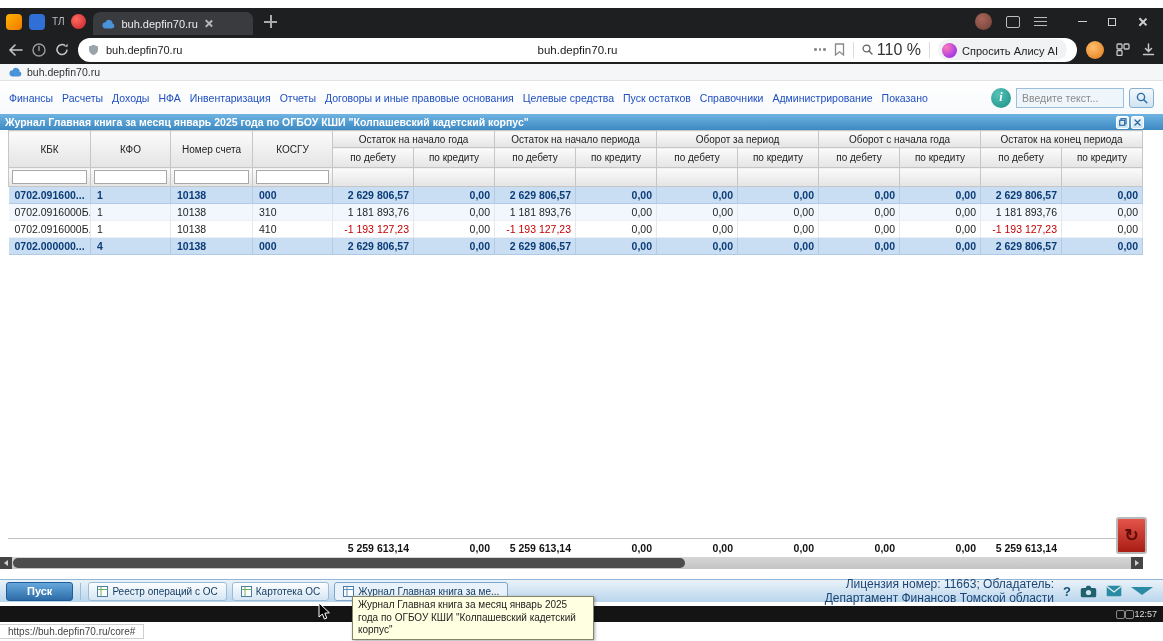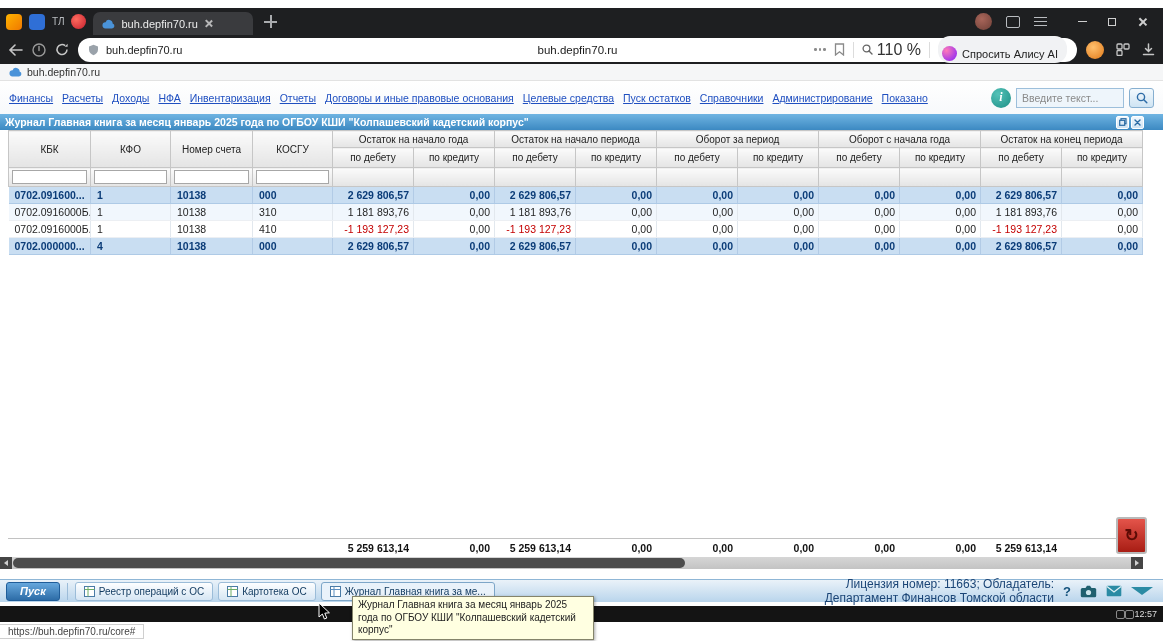--- a/index.html
+++ b/index.html
@@ -38,31 +38,31 @@
   
   .addrrow{height:29px;background:#1e1f21;display:flex;align-items:center;padding:0 8px;gap:9px}
   .nav-svg{flex:0 0 auto}
   .omnibox{flex:1;height:24px;background:#fff;border-radius:12px;display:flex;align-items:center;padding:0 10px;position:relative;font-size:11px;color:#222;gap:7px}
   .omni-center{position:absolute;left:300px;right:300px;text-align:center;font-size:11.5px;color:#1a1a1a}
   .omni-right{margin-left:auto;display:flex;align-items:center;gap:8px}
   .dots3{display:flex;gap:2px}
   .dots3 b{width:2.5px;height:2.5px;border-radius:50%;background:#8b8b8b}
   .vdiv{width:1px;height:16px;background:#dcdcdc}
   .zoom-badge{display:flex;align-items:center;gap:4px;font-size:16px;color:#333}
-  .alice-pill{display:flex;align-items:center;gap:5px;background:#f1f2f4;border-radius:12px;padding:10px 9px 2px 4px;font-size:11px;color:#222}
+  .alice-pill{display:flex;align-items:center;gap:5px;background:#f1f2f4;border-radius:12px;padding:4px 9px 2px 4px;font-size:11px;color:#222}
   .alice-ic{width:15px;height:15px;border-radius:50%;background:radial-gradient(circle at 30% 30%,#ff7ab8,#a63ae8 70%)}
   .addr-right{display:flex;align-items:center;gap:12px}
   .avatar-orange{width:18px;height:18px;border-radius:50%;background:radial-gradient(circle at 40% 35%,#ffc06e,#e07818)}
 
   
   .bmbar{height:17px;background:#f5f6f7;border-bottom:1px solid #e2e2e2;display:flex;align-items:center;padding:0 9px;gap:5px;font-size:10.5px;color:#333}
 
   
   .appmenu{height:33px;background:linear-gradient(#ffffff,#f7f9fb);display:flex;align-items:center;padding:0 9px;gap:9px;font-size:10.5px;white-space:nowrap}
-  .appmenu a{color:#1f4fc0;text-decoration:underline;cursor:pointer}
+  .appmenu a{color:#1f4fc0;cursor:pointer}
   .menu-right{margin-left:auto;display:flex;align-items:center;gap:5px}
   .info-badge{width:20px;height:20px;border-radius:50%;background:radial-gradient(circle at 35% 30%,#55c2b8,#1d8f86);color:#fff;font-weight:bold;font-style:italic;font-size:12px;display:flex;align-items:center;justify-content:center;font-family:"Liberation Serif",serif}
   .searchbox{width:108px;height:20px;background:#eef5fb;border:1px solid #9dbfdb;font-size:10.5px;padding:0 5px;color:#333;font-family:"Liberation Sans",sans-serif}
   .searchbox::placeholder{color:#8a8a8a}
   .searchbtn{width:25px;height:20px;background:linear-gradient(#f3f9fd,#cfe4f3);border:1px solid #86afd0;border-radius:3px;display:flex;align-items:center;justify-content:center;cursor:pointer}
 
   
   .wintitle{height:16px;background:linear-gradient(#6fb4e2,#3c89c2);color:#fff;font-size:10.5px;font-weight:bold;display:flex;align-items:center;padding:0 5px}
   .wintools{margin-left:auto;display:flex;gap:2px;margin-right:14px}
   .wtool{width:13px;height:13px;background:linear-gradient(#f2f8fd,#cfe3f3);border:1px solid #fff;border-radius:2px;display:flex;align-items:center;justify-content:center}
@@ -98,21 +98,21 @@
   .hs-left{left:0}.hs-right{right:0}
   .tri-l{width:0;height:0;border-top:3.5px solid transparent;border-bottom:3.5px solid transparent;border-right:4.5px solid #cfcfcf}
   .tri-r{width:0;height:0;border-top:3.5px solid transparent;border-bottom:3.5px solid transparent;border-left:4.5px solid #cfcfcf}
   .hs-thumb{position:absolute;left:13px;top:1px;height:10px;width:672px;background:#4c4c4c;border-radius:5px}
 
   
   .tooltip{position:absolute;left:352px;top:588px;width:242px;background:#ffffe1;border:1px solid #84846a;padding:2px 5px;font-size:10px;color:#222;line-height:1.25;z-index:60;box-shadow:1px 1px 3px rgba(0,0,0,.35)}
 
   
   .botbar{height:23px;background:linear-gradient(#eaf2f9,#b9d5ec);border-top:1px solid #8fb6d6;display:flex;align-items:center;padding:0 6px;gap:5px;position:relative}
-  .btn-start{height:19px;padding:0 13px;background:linear-gradient(#66a8dd,#2d6ca7);border:1px solid #1f5d99;border-radius:3px;color:#fff;font-weight:bold;font-style:italic;font-size:11px;display:flex;align-items:center;cursor:pointer}
+  .btn-start{height:19px;padding:0 20px;background:linear-gradient(#66a8dd,#2d6ca7);border:1px solid #1f5d99;border-radius:3px;color:#fff;font-weight:bold;font-size:11px;display:flex;align-items:center;cursor:pointer}
   .bb-div{width:1px;height:17px;background:#9cbcd8;margin:0 2px}
   .task-tab{height:19px;display:flex;align-items:center;gap:4px;padding:0 8px;font-size:10px;color:#10395f;background:linear-gradient(#fdfeff,#d6e6f4);border:1px solid #9bbcd8;border-radius:3px;white-space:nowrap;cursor:pointer}
   .task-tab.active{background:#e9f2fa;border-color:#7da6c8}
   .bb-right{margin-left:auto;display:flex;align-items:center;gap:9px;padding-right:4px}
   .license{text-align:right;font-size:12px;color:#1b4576;line-height:1.2}
   .help-q{font-size:13px;font-weight:bold;color:#14527c}
   .chev-dn{width:0;height:0;border-left:11px solid transparent;border-right:11px solid transparent;border-top:8px solid #2b8ba4}
 
   
   .statusbubble{position:absolute;left:0;top:616px;height:15px;background:#fff;border:1px solid #cfcfcf;border-left:none;display:flex;align-items:center;padding:0 8px;font-size:10px;color:#444;z-index:55}

